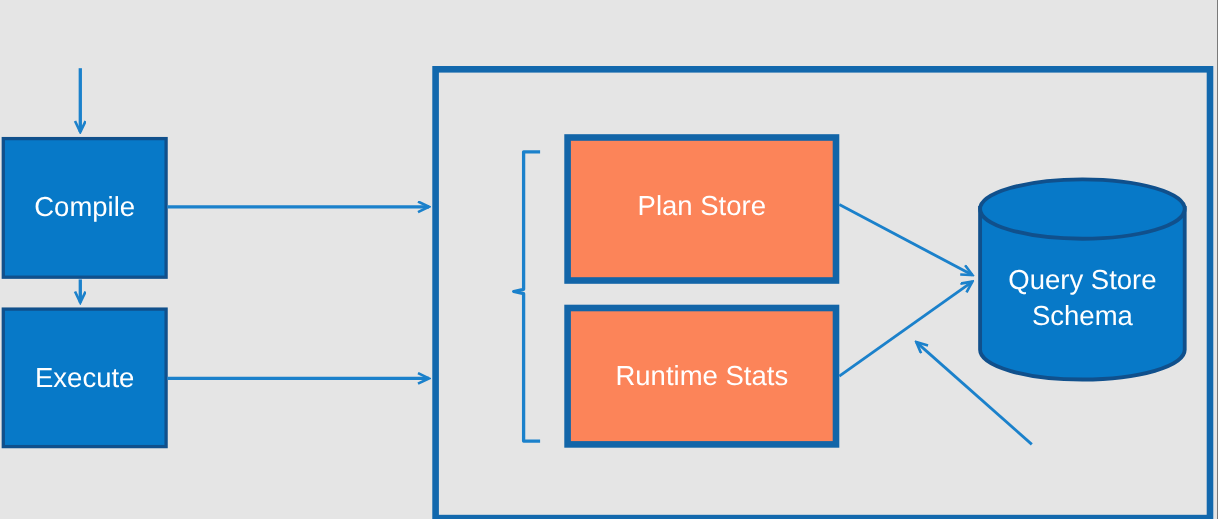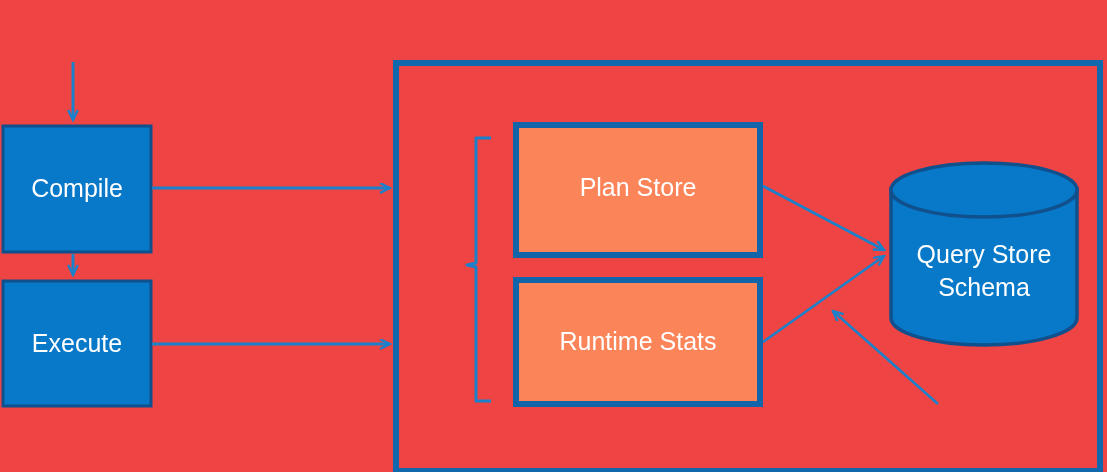--- a/index.html
+++ b/index.html
@@ -4,21 +4,21 @@
 <style>
   html, body {
     margin: 0;
     padding: 0;
     background: #000000;
   }
   #canvas {
     position: relative;
     width: 1107px;
     height: 472px;
-    background: #ef4444;
+    background: #e5e5e5;
     overflow: hidden;
     font-family: "Liberation Sans", sans-serif;
   }
   svg.layer {
     position: absolute;
     left: 0;
     top: 0;
     width: 1107px;
     height: 472px;
   }

